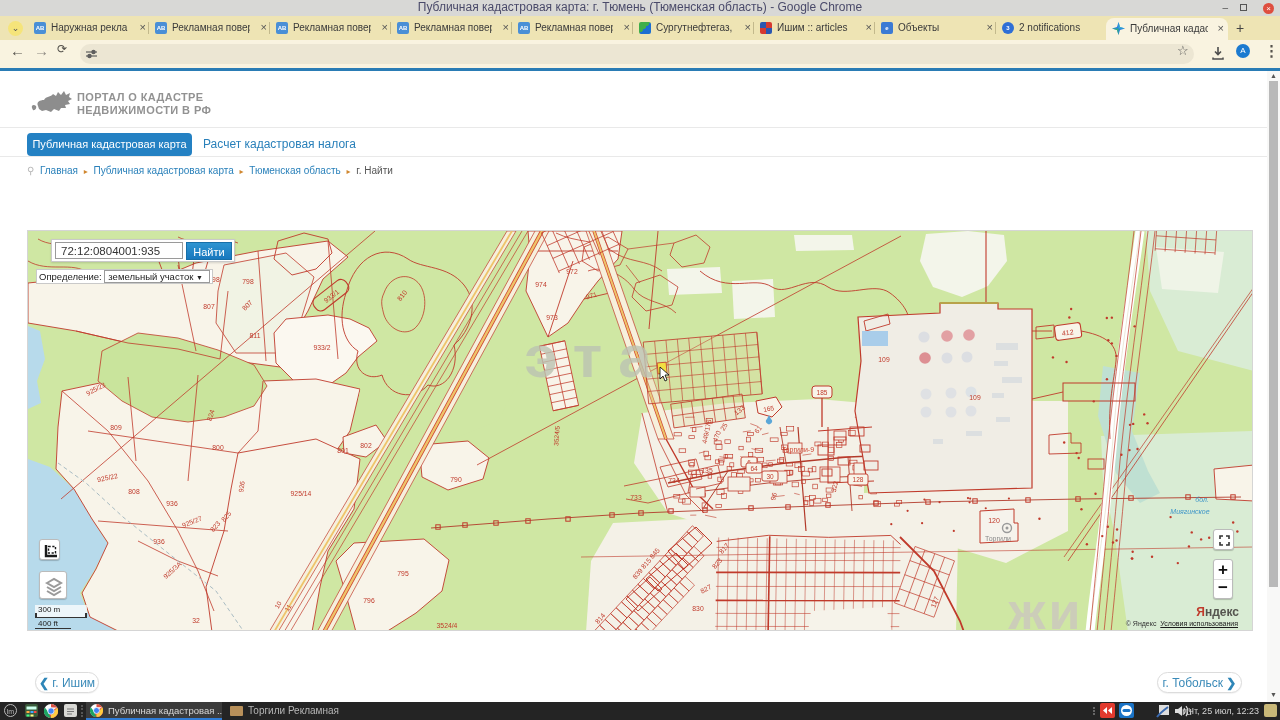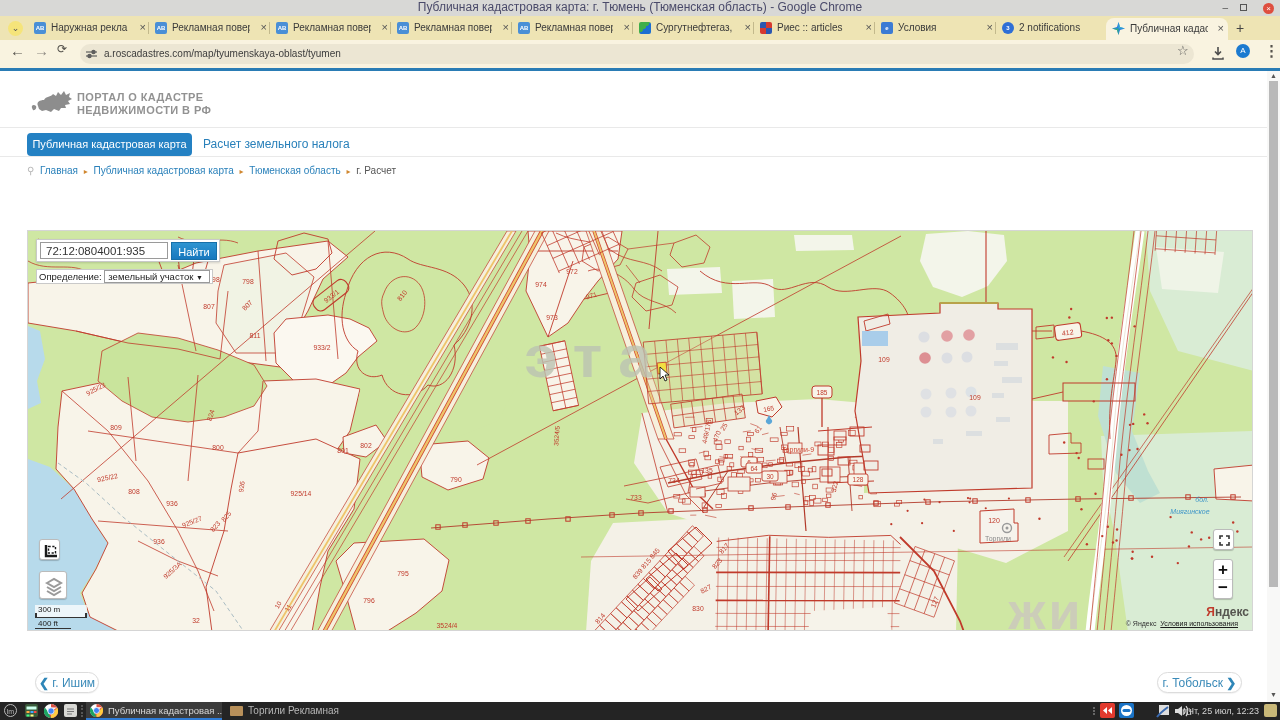--- a/index.html
+++ b/index.html
@@ -30,29 +30,29 @@
 #navline1 { position:absolute; left:0; top:56px; width:1280px; height:1px; background:#e9e9e9; }
 #navline2 { position:absolute; left:0; top:85px; width:1280px; height:1px; background:#e9e9e9; }
 #navbtn { position:absolute; left:27px; top:62px; width:165px; height:23px; background:#2481c3; border-radius:4px; color:#fff; font-size:11px; text-align:center; line-height:23px; }
 #navlink { position:absolute; left:203px; top:62px; font-size:12px; color:#2980ba; line-height:23px; }
 #crumbs { position:absolute; left:27px; top:94px; font-size:10px; color:#2980ba; }
 #crumbs .sep { color:#d0872f; font-size:8px; padding:0 3px; }
 #crumbs .last { color:#555; }
 h1 { position:absolute; left:27px; top:118px; font-size:16px; letter-spacing:-0.1px; color:#2b2b2b; font-family:"Liberation Sans", sans-serif; }
 #map { position:absolute; left:27px; top:159px; width:1226px; height:401px; border:1px solid #d5d5d5; overflow:hidden; }
 
-#searchpanel { position:absolute; left:8px; top:8px; width:184px; height:23px; background:#fff; border:1px solid #c9c9c9; box-shadow:0 1px 2px rgba(0,0,0,.15); }
+#searchpanel { position:absolute; left:23px; top:8px; width:184px; height:23px; background:#fff; border:1px solid #c9c9c9; box-shadow:0 1px 2px rgba(0,0,0,.15); }
 #searchinput { position:absolute; left:3px; top:2px; width:128px; height:17px; border:1px solid #9a9a9a; background:#fff; font-size:11.5px; color:#333; line-height:17px; padding-left:5px; }
 #searchbtn { position:absolute; left:134px; top:2px; width:46px; height:18px; background:linear-gradient(#2d94d1,#1878be); color:#fff; font-size:11px; text-align:center; line-height:18px; border:1px solid #176fa8; }
 #defrow { position:absolute; left:8px; top:38px; height:15px; background:#fff; border:1px solid #c9c9c9; font-size:9.5px; color:#222; line-height:13px; padding:0 2px; }
 #defsel { display:inline-block; border:1px solid #9a9a9a; height:13px; line-height:12px; padding:0 6px 0 3px; position:relative; top:0px; }
 .mbtn { position:absolute; background:#fff; border:1px solid #bbb; border-radius:3px; box-shadow:0 1px 1px rgba(0,0,0,.2); }
 #attr { position:absolute; right:14px; bottom:3px; font-size:7px; color:#333; }
 #attr a { color:#1a1a1a; text-decoration:underline; }
-#ylogo { position:absolute; right:3px; bottom:11px; font-size:12px; font-weight:bold; color:#55554f; }
+#ylogo { position:absolute; right:13px; bottom:11px; font-size:12px; font-weight:bold; color:#55554f; }
 #ylogo .y { color:#c03a2b; }
 
 .pill { position:absolute; border:1px solid #dcdcdc; background:#fff; border-radius:11px; font-size:12px; color:#3a8ab8; line-height:20px; box-shadow:0 1px 1px rgba(0,0,0,.05); }
 
 #taskbar { left:0; top:702px; width:1280px; height:18px; background:#242424; }
 .tbtxt { position:absolute; top:0; font-size:11px; color:#d8d8d8; line-height:18px; white-space:nowrap; }
 </style></head>
 <body>
 <div class="abs" id="titlebar">
   <div id="titletxt">Публичная кадастровая карта: г. Тюмень (Тюменская область) - Google Chrome</div>
@@ -93,27 +93,27 @@
     </div>
     <div class="tsep" style="left:632px;"></div>
     <div class="tab" style="left:635px;">
       <span class="fv" style="background:linear-gradient(135deg,#3fae49 50%,#1d6fd1 50%);color:#fff;">&nbsp;</span>
       <span class="tt">Сургутнефтегаз,</span>
       <span class="tx">×</span>
     </div>
     <div class="tsep" style="left:753px;"></div>
     <div class="tab" style="left:756px;">
       <span class="fv" style="background:conic-gradient(#d63a2f 0 25%,#2b57b0 0 50%,#d63a2f 0 75%,#2b57b0 0);color:#fff;">&nbsp;</span>
-      <span class="tt">Риес :: articles</span>
+      <span class="tt">Ишим :: articles</span>
       <span class="tx">×</span>
     </div>
     <div class="tsep" style="left:874px;"></div>
     <div class="tab" style="left:877px;">
       <span class="fv" style="background:#3b7bd4;color:#fff;">e</span>
-      <span class="tt">Условия</span>
+      <span class="tt">Объекты</span>
       <span class="tx">×</span>
     </div>
     <div class="tsep" style="left:995px;"></div>
     <div class="tab" style="left:998px;">
       <span class="fv" style="background:#2f6fd6;border-radius:50%;color:#fff;">3</span>
       <span class="tt">2 notifications</span>
       <span class="tx">×</span>
     </div>
   <div id="activetab">
       <svg style="position:absolute;left:6px;top:4px;" width="13" height="13" viewBox="0 0 13 13">
@@ -132,40 +132,39 @@
   <span class="tbico" style="left:57px;font-size:12px;">⟳</span>
   <div id="urlpill"></div>
   <svg style="position:absolute;left:86px;top:9px;" width="11" height="10">
       <g stroke="#5f5f5f" stroke-width="1.2">
         <line x1="0" y1="3" x2="11" y2="3"></line>
         <line x1="0" y1="7" x2="11" y2="7"></line>
         <circle cx="7.5" cy="3" r="1.6" fill="#5f5f5f"></circle>
         <circle cx="3.5" cy="7" r="1.6" fill="#5f5f5f"></circle>
       </g>
     </svg>
-  <span id="urltxt" style="left:104px;font-size:10px;">a.roscadastres.com/map/tyumenskaya-oblast/tyumen</span>
   <span class="tbico" style="left:1177px;top:3px;font-size:13px;color:#575757;">☆</span>
   <svg style="position:absolute;left:1212px;top:7px;" width="12" height="13">
       <path d="M6,0 L6,7 M3,4.5 L6,7.5 L9,4.5" stroke="#4d4d4d" stroke-width="1.6" fill="none"></path>
       <path d="M1,10.5 L1,12 L11,12 L11,10.5" stroke="#4d4d4d" stroke-width="1.5" fill="none"></path>
     </svg>
   <span style="position:absolute;left:1236px;top:4px;width:14px;height:14px;border-radius:50%;background:#1c7ad0;color:#fff;font-size:8px;text-align:center;line-height:14px;">A</span>
   <span class="tbico" style="left:1264px;font-weight:bold;">⋮</span>
 </div>
 <div class="abs" id="blueline"></div>
 <div class="abs" id="page">
   <svg style="position:absolute;left:30px;top:17px;" width="42" height="30" viewBox="0 0 42 30">
     <path d="M8,18 C6,14 10,12 14,12 C16,8 21,9 23,6 L26,8 L28,4 L31,7 L34,3 L36,7 L40,5 L39,9 L42,11 L38,13 L40,16 L35,17 L36,20 L31,20 L29,23 L24,21 L21,24 L16,22 L12,23 L9,21 Z M2,20 C1,17 4,16 6,18 C7,20 5,23 3,22 Z" fill="#8d8d8d"></path>
   </svg>
   <div id="logotxt">ПОРТАЛ О КАДАСТРЕ<br>НЕДВИЖИМОСТИ В РФ</div>
   <div id="navline1"></div>
     <div id="navline2"></div>
   <div id="navbtn">Публичная кадастровая карта</div>
-  <div id="navlink">Расчет земельного налога</div>
-  <div id="crumbs"><span style="color:#b5b5b5;">⚲</span>&nbsp; Главная <span class="sep">▸</span> Публичная кадастровая карта <span class="sep">▸</span> Тюменская область <span class="sep">▸</span> <span class="last">г. Расчет</span></div>
+  <div id="navlink">Расчет кадастровая налога</div>
+  <div id="crumbs"><span style="color:#b5b5b5;">⚲</span>&nbsp; Главная <span class="sep">▸</span> Публичная кадастровая карта <span class="sep">▸</span> Тюменская область <span class="sep">▸</span> <span class="last">г. Найти</span></div>
   <div id="map">
     <svg width="1226" height="401" viewBox="0 0 1226 401" font-family="Liberation Sans, sans-serif">
 <rect width="1226" height="401" fill="#cfe7a3"></rect>
 <polygon points="1073.0,205.0 1226.0,200.0 1226.0,401.0 1100.0,401.0 1086.0,300.0 1075.0,250.0" fill="#d9ecd4" stroke="none" stroke-width="0"></polygon>
 <polygon points="1118.0,0.0 1226.0,0.0 1226.0,140.0 1150.0,120.0 1122.0,60.0" fill="#d9ecd4" stroke="none" stroke-width="0"></polygon>
 <polygon points="1128.0,16.0 1196.0,21.0 1190.0,62.0 1134.0,58.0" fill="#eff4e7" stroke="none" stroke-width="0"></polygon>
 <polygon points="1075.0,135.0 1112.0,142.0 1104.0,200.0 1120.0,240.0 1132.0,262.0 1112.0,272.0 1088.0,242.0 1070.0,185.0" fill="#bfe0d2" stroke="none" stroke-width="0"></polygon>
 <polygon points="0.0,228.0 22.0,236.0 46.0,258.0 64.0,288.0 80.0,313.0 66.0,340.0 52.0,362.0 60.0,382.0 90.0,401.0 0.0,401.0" fill="#b7daeb" stroke="none" stroke-width="0"></polygon>
 <polygon points="0.0,95.0 12.0,100.0 17.0,128.0 9.0,150.0 13.0,172.0 0.0,178.0" fill="#b7daeb" stroke="none" stroke-width="0"></polygon>
 <polygon points="0.0,52.0 60.0,46.0 120.0,52.0 168.0,32.0 230.0,20.0 300.0,10.0 320.0,26.0 295.0,48.0 280.0,80.0 262.0,110.0 268.0,140.0 252.0,136.0 192.0,128.0 150.0,118.0 100.0,112.0 48.0,100.0 0.0,92.0" fill="#f8f4e9" stroke="#c03a2b" stroke-width="0.9"></polygon>

